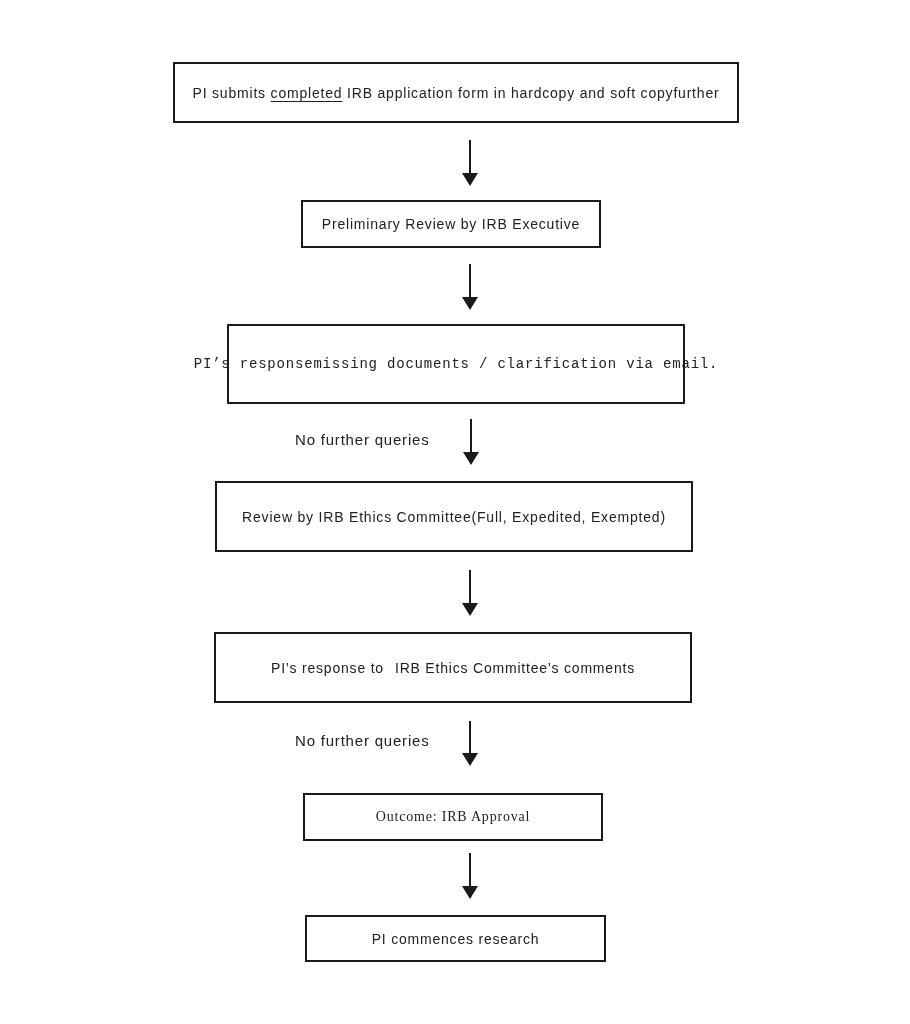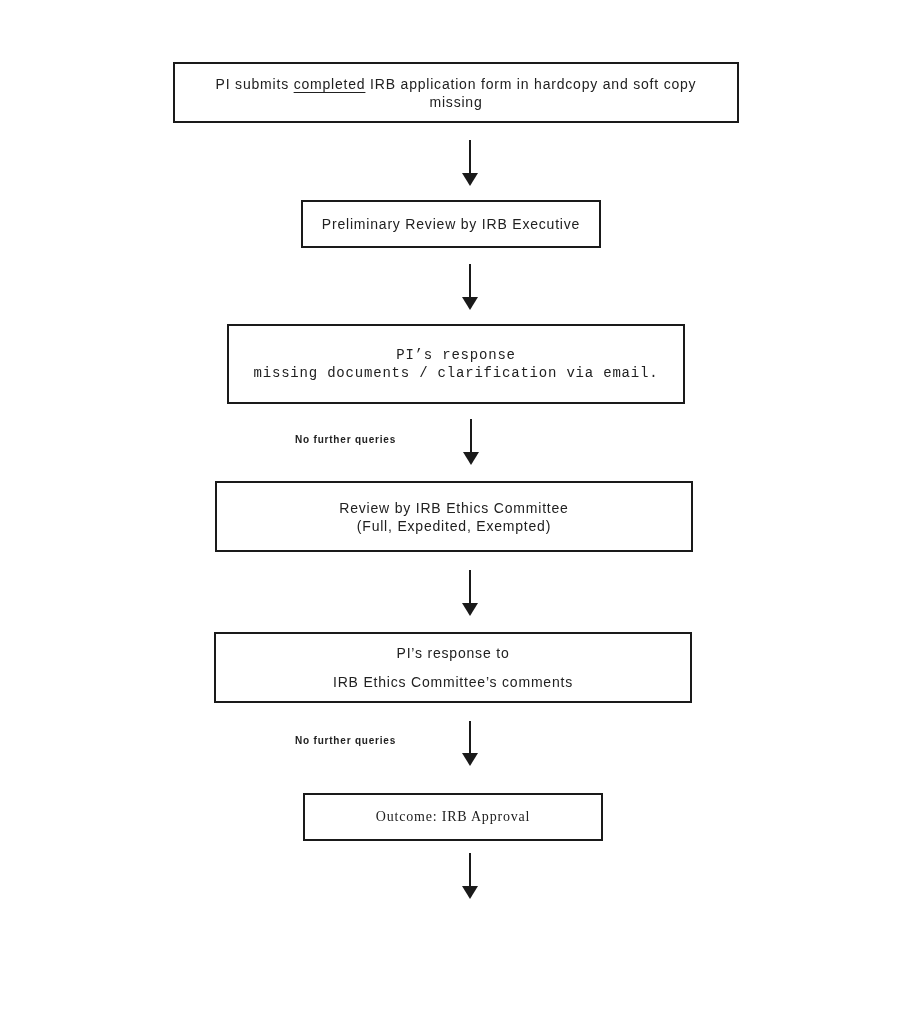--- a/index.html
+++ b/index.html
@@ -15,21 +15,21 @@
     font-family:"Liberation Sans","DejaVu Sans",sans-serif;
     color:var(--text);
     overflow:hidden;
   }
   .node{
     position:absolute;
     box-sizing:border-box;
     border:2.5px solid var(--line);
     background:var(--background);
     display:flex;
-    flex-direction:column;
+    flex-direction:row;
     justify-content:center;
     align-items:center;
     text-align:center;
     font-size:14px;
     line-height:18px;
     letter-spacing:0.8px;
     padding:4px 8px;
   }
   .node .line{display:block;white-space:nowrap;}
   .u{text-decoration:underline;text-underline-offset:3px;}
@@ -45,36 +45,35 @@
     background:var(--line);
   }
   .arrow .head{
     width:0;height:0;
     border-left:8px solid transparent;
     border-right:8px solid transparent;
     border-top:13px solid var(--line);
   }
   .edge-label{
     position:absolute;
-    font-size:10px;
+    font-size:15px;
     line-height:18px;
     letter-spacing:0.8px;
     color:var(--text);
     white-space:nowrap;
-    font-weight:bold;
   }
 </style>
 </head>
 <body>
 
 <div class="canvas">
 
   <div class="node" style="left:173px;top:62px;width:566px;height:61px;">
     <span class="line"><span>PI submits </span><span class="u">completed</span><span> IRB application form in hardcopy and soft copy</span></span>
-    <span class="line">missing</span>
+    <span class="line">further</span>
   </div>
 
   <div class="arrow" style="left:462px;top:140px;">
     <div class="shaft" style="height:33px;"></div>
     <div class="head"></div>
   </div>
 
   <div class="node" style="left:301px;top:200px;width:300px;height:48px;">
     <span class="line">Preliminary Review by IRB Executive</span>
   </div>
@@ -120,14 +119,17 @@
 
   <div class="node" style="left:303px;top:793px;width:300px;height:48px;font-family:Liberation Serif, serif;">
     <span class="line">Outcome: IRB Approval</span>
   </div>
 
   <div class="arrow" style="left:462px;top:853px;">
     <div class="shaft" style="height:33px;"></div>
     <div class="head"></div>
   </div>
 
+  <div class="node" style="left:305px;top:915px;width:301px;height:47px;">
+    <span class="line">PI commences research</span>
+  </div>
 
 </div>
 
 </body></html>

